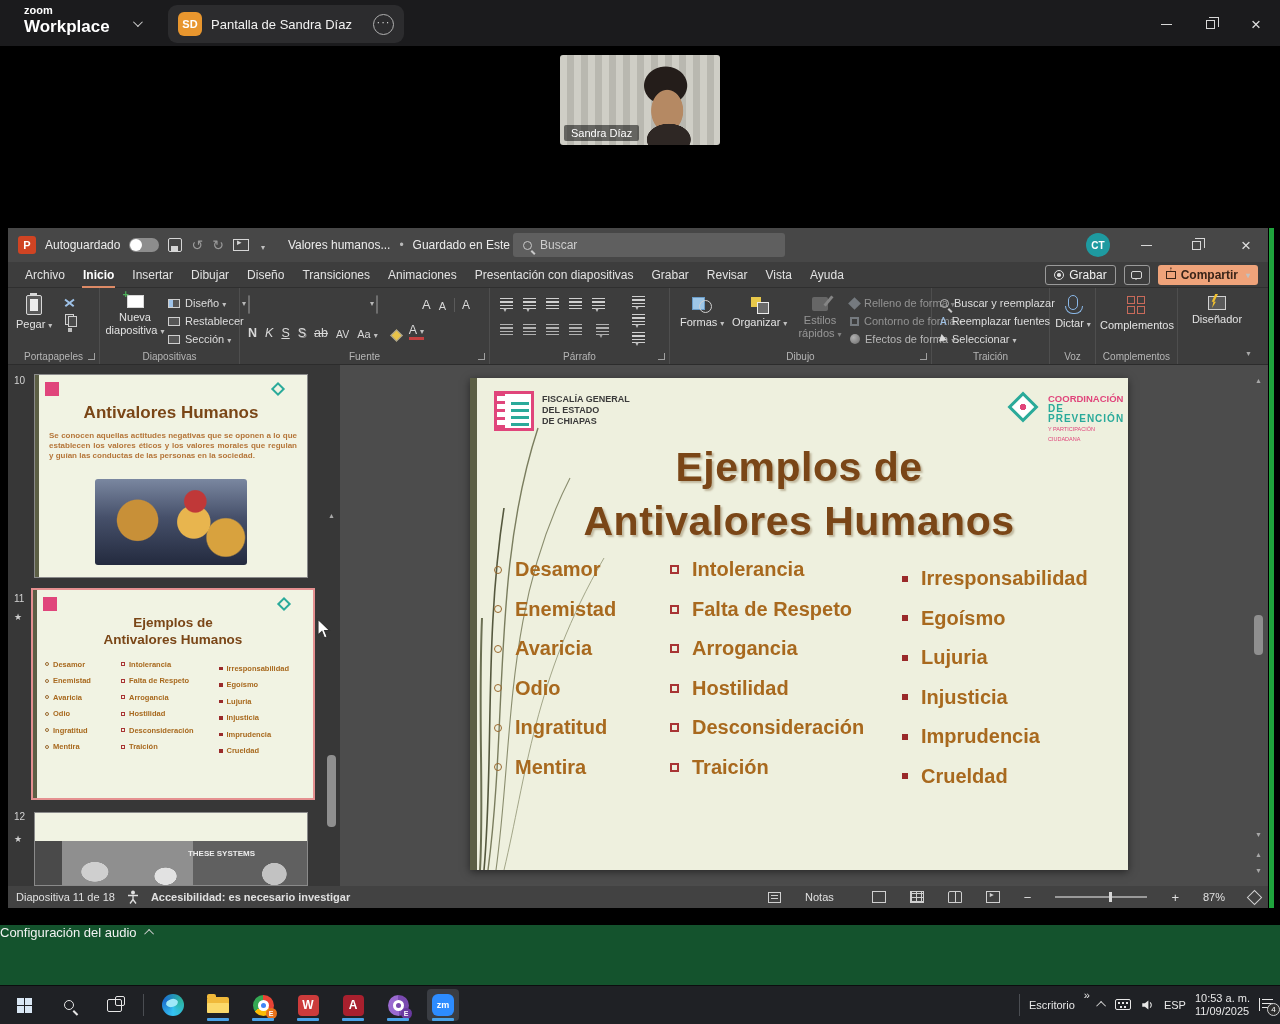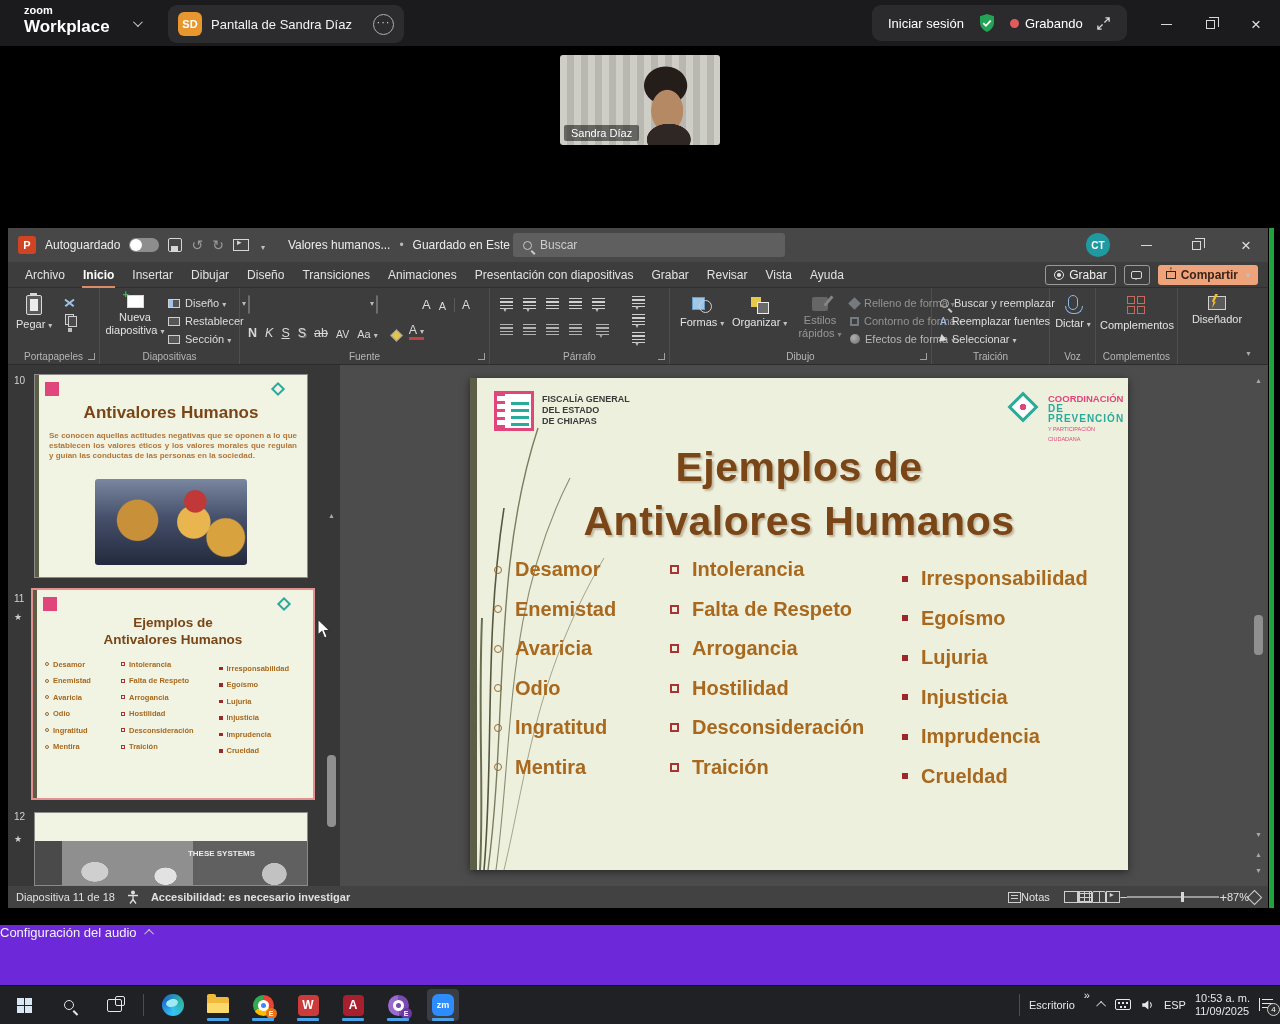--- a/index.html
+++ b/index.html
@@ -201,34 +201,34 @@
   .s-col li { list-style:none; height:39.5px; display:flex; align-items:center; gap:13px; white-space:nowrap; }
   .b1 { width:8px; height:8px; border:1.6px solid #9a6a30; border-radius:50%; flex:none; }
   .b2 { width:9px; height:9px; border:2.2px solid #a83434; flex:none; }
   .b3 { width:6px; height:6px; background:#9a2a2a; flex:none; }
   .canvas-scroll { position:absolute; right:2px; top:0; width:14px; height:521px; }
 
   
   .statusbar { left:0; top:658px; width:1260px; height:22px; background:#424242; display:flex; align-items:center;
                padding:0 8px; font-size:11px; color:#e0e0e0; }
   .sb-left { display:flex; align-items:center; gap:12px; }
-  .sb-right { margin-left:auto; display:flex; align-items:center; gap:0; }
+  .sb-right { margin-left:auto; display:flex; align-items:center; gap:24px; }
   .notes-ico { width:13px; height:11px; border:1.2px solid #d0d0d0; position:relative; }
   .notes-ico::before { content:""; position:absolute; left:2px; top:2px; right:2px; height:1px; background:#d0d0d0; box-shadow:0 3px 0 #d0d0d0; }
   .view-ico { width:14px; height:12px; border:1.2px solid #d0d0d0; position:relative; }
   .view-ico.grid { background:repeating-linear-gradient(90deg,#d0d0d0 0 1px,transparent 1px 5px),repeating-linear-gradient(0deg,#d0d0d0 0 1px,transparent 1px 4px); }
   .view-ico.book { border-radius:2px 2px 0 0; }
   .view-ico.book::before { content:""; position:absolute; left:50%; top:0; bottom:0; width:1px; background:#d0d0d0; }
   .view-ico.show::before { content:"▸"; position:absolute; left:3px; top:-2px; font-size:8px; color:#d0d0d0; }
   .zslider { width:92px; height:2px; background:#9a9a9a; position:relative; }
   .zslider .zn { position:absolute; left:58%; top:-4px; width:3px; height:10px; background:#d8d8d8; }
   .fit-ico { width:11px; height:11px; border:1.2px solid #d0d0d0; transform:rotate(45deg); }
 
   
-  .zctl-bar { left:0; top:925px; width:1280px; height:60px; background:#6d28d9; }
+  .zctl-bar { left:0; top:925px; width:1280px; height:60px; background:#14532d; }
   .audio-cfg { left:38px; top:948px; font-size:13px; color:#f2f2f2; display:flex; align-items:center; gap:10px; }
 
   
   .taskbar { left:0; top:985px; width:1280px; height:39px; background:#1f2125; border-top:1px solid #0c0d0f;
              display:flex; align-items:center; padding-left:8px; gap:13px; }
   .tb-cell { width:32px; height:32px; display:flex; align-items:center; justify-content:center; position:relative; flex:none; }
   .tb-cell.active-app { background:#3a3d43; border-radius:4px; }
   .runner { position:absolute; bottom:0; left:5px; width:22px; height:3px; background:#4aa3e8; border-radius:1px; }
   .win-ico { width:15px; height:15px; display:grid; grid-template-columns:7px 7px; grid-template-rows:7px 7px; gap:1px; }
   .win-ico span { background:#d9e7f4; }
@@ -277,34 +277,20 @@
     <div class="l2">Workplace</div>
   </div>
   <span class="abs zw-chev chev-down"></span>
 
   <div class="abs share-tab">
     <span class="sd-avatar">SD</span>
     <span class="t">Pantalla de Sandra Díaz</span>
     <span class="tab-menu">···</span>
   </div>
 
-  <div class="abs topbar-status">
-    <span class="signin">Iniciar sesión</span>
-    <svg width="20" height="20" viewBox="0 0 20 20">
-      <path d="M10 1l7 2.2v6c0 4.8-3.4 8-7 9.8-3.6-1.8-7-5-7-9.8v-6z" fill="#23a455"></path>
-      <path d="M6.3 10.2l2.6 2.6 4.8-5.2" stroke="#fff" stroke-width="1.8" fill="none"></path>
-    </svg>
-    <span class="rec">
-        <span class="rec-dot"></span>
-        <span>Grabando</span>
-      </span>
-    <svg width="15" height="15" viewBox="0 0 16 16">
-      <path d="M10 2h4v4M6 14H2v-4M14 2L9 7M2 14l5-5" stroke="#d8d8d8" stroke-width="1.4" fill="none"></path>
-    </svg>
-  </div>
   <div class="abs win-btn" style="left:1152px">
       <span class="mini-bar"></span>
     </div>
   <div class="abs win-btn" style="left:1196px">
       <span class="restore-sq"></span>
     </div>
   <div class="abs win-btn close-x" style="left:1242px"></div>
 </div>
 
 <div class="abs video-tile">

